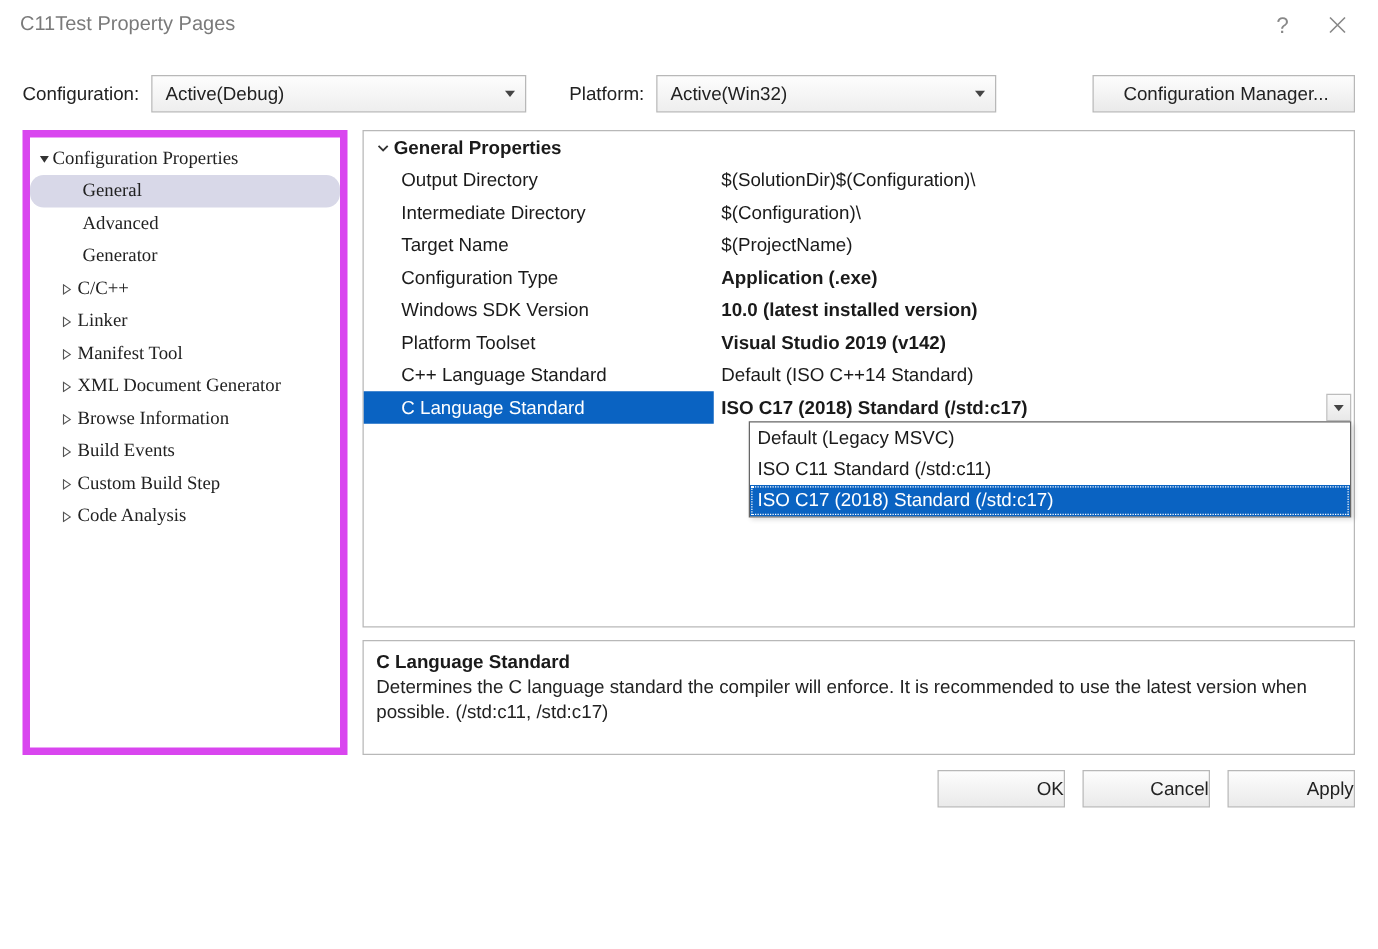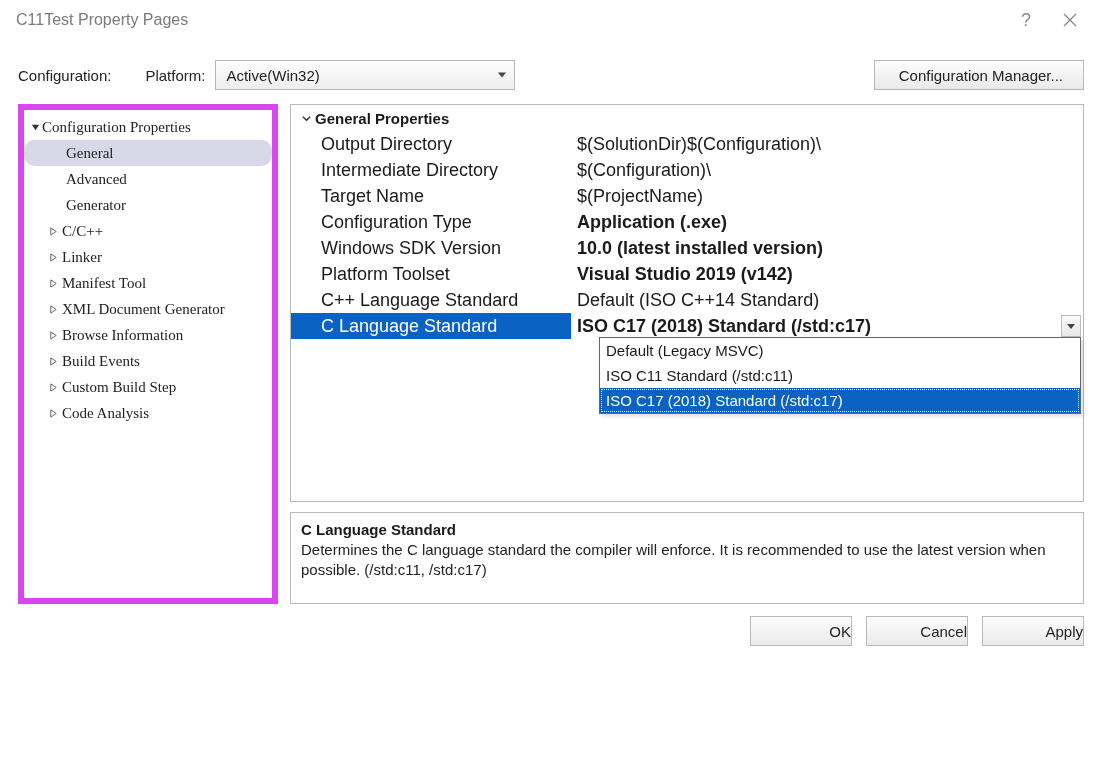--- a/index.html
+++ b/index.html
@@ -119,21 +119,21 @@
     font-size: 15px;
   }
   .group-header .chev {
     width: 18px; display: inline-flex; justify-content: center;
     color: #444;
   }
   .group-header .chev svg { width: 11px; height: 11px; }
   .prop-row {
     display: flex; align-items: stretch;
     height: 26px;
-    font-size: 18px;
+    font-size: 15px;
   }
   .prop-row .name {
     width: 280px;
     padding-left: 30px;
     display: flex; align-items: center;
   }
   .prop-row .val {
     flex: 1;
     padding-left: 6px;
     display: flex; align-items: center;
@@ -202,23 +202,26 @@
   <span class="help-icon">?</span>
   <span class="close-icon">
     <svg viewBox="0 0 14 14">
         <path d="M1 1 L13 13 M13 1 L1 13" stroke="#888" stroke-width="1.3"></path>
       </svg>
   </span>
 </div>
 
 <div class="config-row">
   <span class="label">Configuration:</span>
+  <div class="combo" style="width:300px">
+    <span>Active(Debug)</span>
+  </div>
   <span style="width:14px"></span>
   <span class="label">Platform:</span>
-  <div class="combo" style="width:300px">
+  <div class="combo" style="width:272px">
     <span>Active(Win32)</span>
   </div>
   <span style="flex:1"></span>
   <div class="btn" style="width:210px">
     <span>Configuration Manager...</span>
   </div>
 </div>
 
 <div class="body">
 

